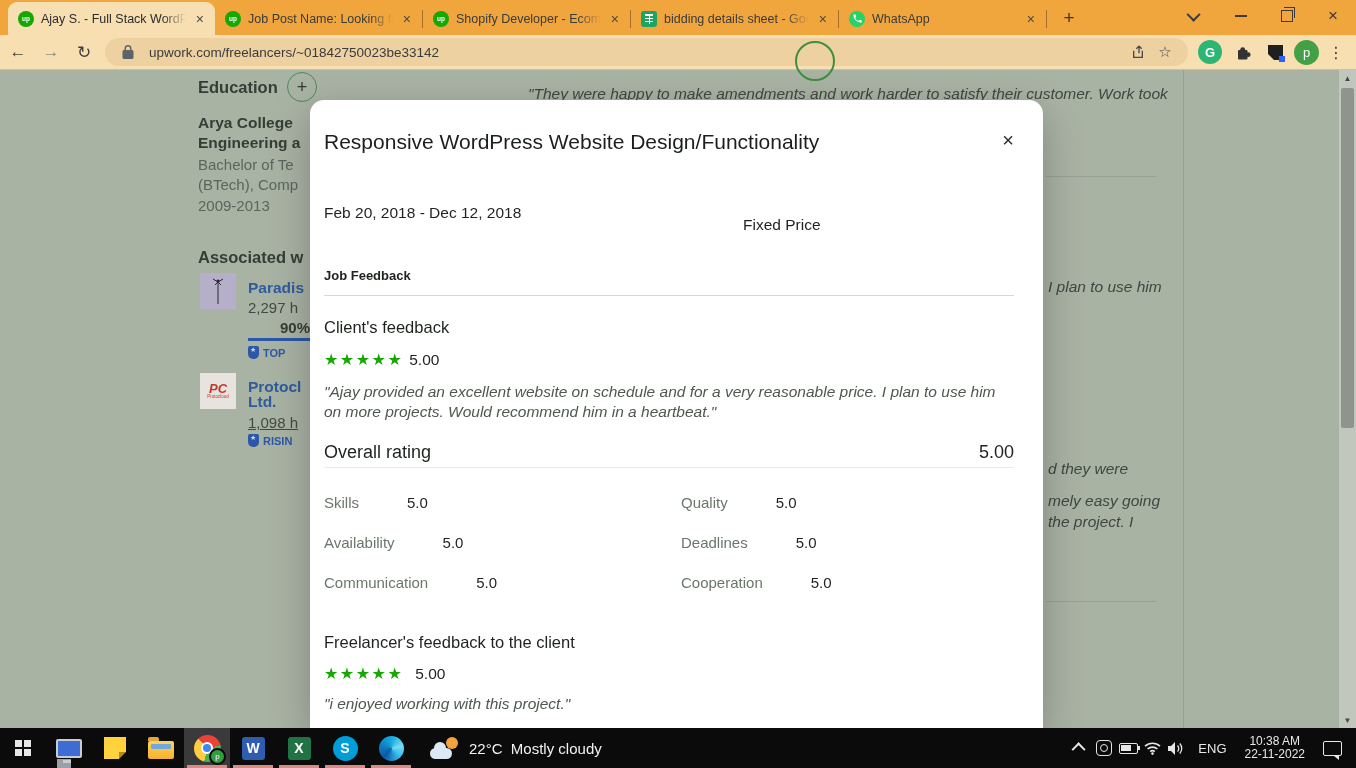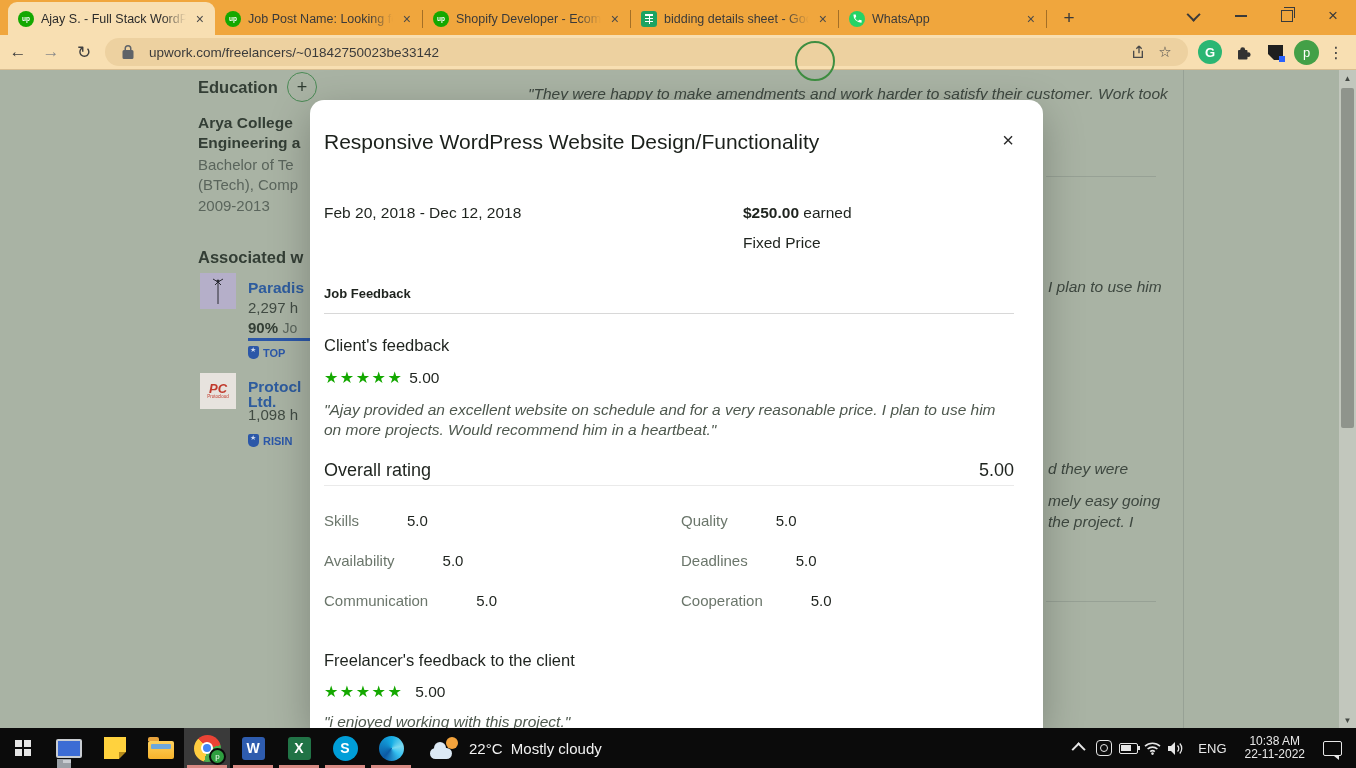--- a/index.html
+++ b/index.html
@@ -257,34 +257,34 @@
       <svg width="26" height="30" viewBox="0 0 26 30">
           <g stroke="#2A2A33" stroke-width="1">
             <line x1="13" y1="6" x2="13" y2="28"></line>
             <path d="M13 6 L8 3 M13 6 L18 3 M13 6 L10 9 M13 6 L16 9" fill="none"></path>
           </g>
           <circle cx="13" cy="5" r="1.6" fill="#2A2A33"></circle>
         </svg>
     </div>
     <span class="frag bd-link" style="left:248px;top:209px;">Paradis</span>
     <span class="frag bd-gray" style="left:248px;top:229px;color:#414B43;">2,297 h</span>
-    <span class="frag" style="left:248px;top:249px;"><b style="font-size:15px;color:#333E35;">90%</b> <span style="font-size:14px;color:#5A655C;">Jo</span></span>
+    <span class="frag" style="left:248px;top:249px;"><b style="font-size:15px;color:#333E35;margin-left:32px;">90%</b> <span style="font-size:14px;color:#5A655C;">Jo</span></span>
     <div class="bluebar" style="left:248px;top:268px;width:62px;"></div>
     <div class="badge" style="left:248px;top:276px;">
       <span class="shield"></span>
       <span>TOP</span>
     </div>
 
     <div class="clientlogo logo2" style="left:200px;top:303px;">
       <span class="pc-big">PC</span>
       <span class="pc-small">Protocloud</span>
     </div>
     <span class="frag bd-link" style="left:248px;top:308px;">Protocl</span>
     <span class="frag bd-link" style="left:248px;top:323px;">Ltd.</span>
-    <span class="frag bd-gray" style="left:248px;top:336px;color:#414B43;">1,098 h</span>
+    <span class="frag bd-gray" style="left:248px;top:344px;color:#414B43;text-decoration:underline;">1,098 h</span>
     <div class="badge" style="left:248px;top:364px;justify-content:flex-end;">
       <span class="shield"></span>
       <span>RISIN</span>
     </div>
 
     <div class="hfrag" style="left:1046px;top:106px;width:110px;"></div>
     <span class="frag bd-quote" style="left:1048px;top:208px;">I plan to use him</span>
     <span class="frag bd-quote" style="left:1048px;top:390px;">d they were</span>
     <span class="frag bd-quote" style="left:1048px;top:422px;">mely easy going</span>
     <span class="frag bd-quote" style="left:1048px;top:443px;">the project. I</span>
@@ -299,21 +299,20 @@
     </div>
 
     <div class="modal">
       <div class="m-titlerow">
         <div class="m-title">Responsive WordPress Website Design/Functionality</div>
         <div class="m-close">×</div>
       </div>
       <div class="m-inforow">
         <div>Feb 20, 2018 - Dec 12, 2018</div>
         <div>
-          <div class="m-earned"><b>$250.00</b><span> earned</span></div>
           <div class="m-fixed">Fixed Price</div>
         </div>
       </div>
       <div class="m-section">Job Feedback</div>
       <hr class="m-hr">
       <div class="m-subhead">Client's feedback</div>
       <div class="m-stars">
         <span class="stars">★★★★★</span>
         <span>5.00</span>
       </div>

